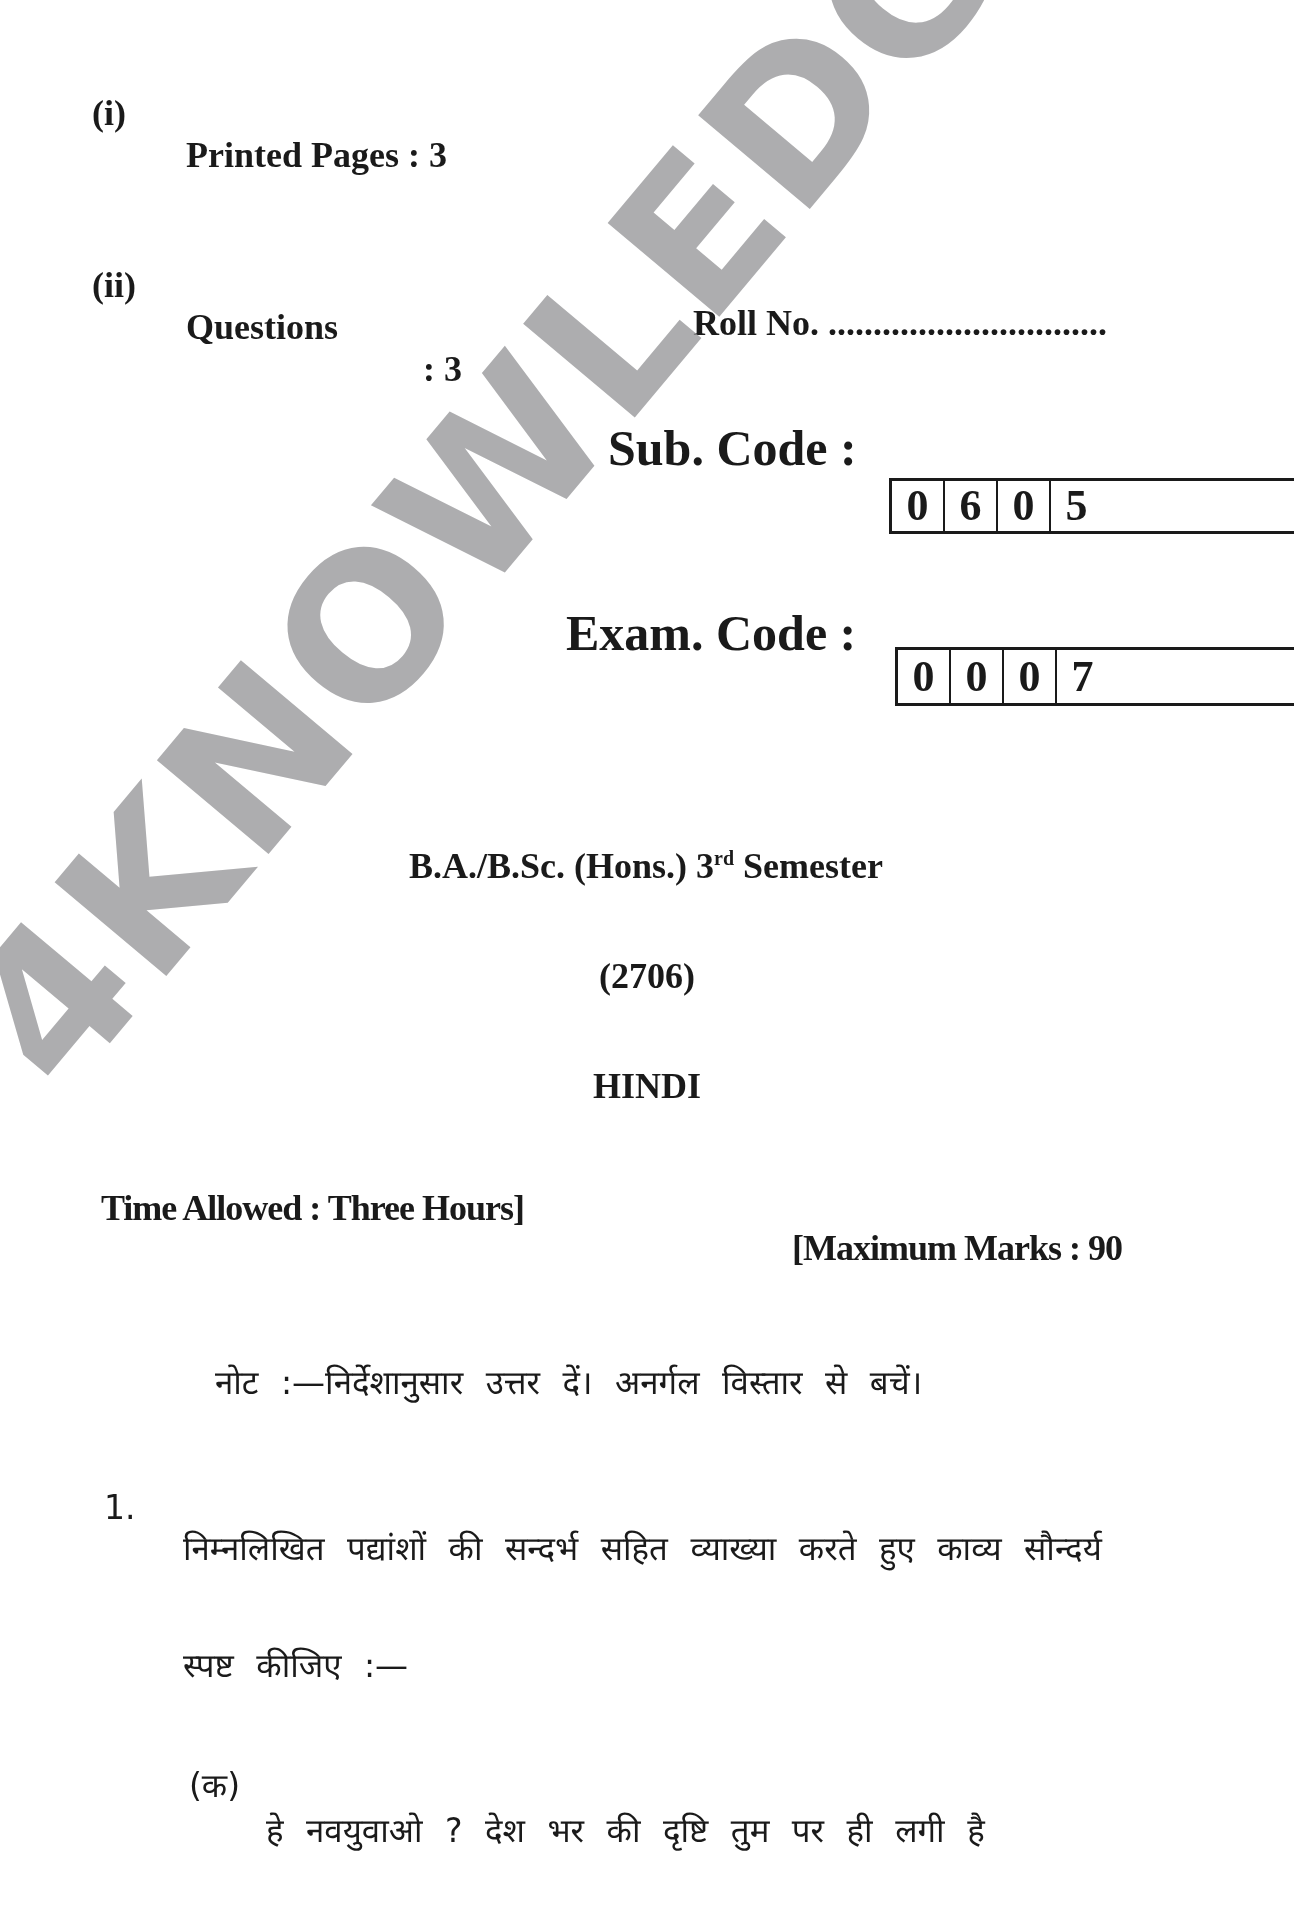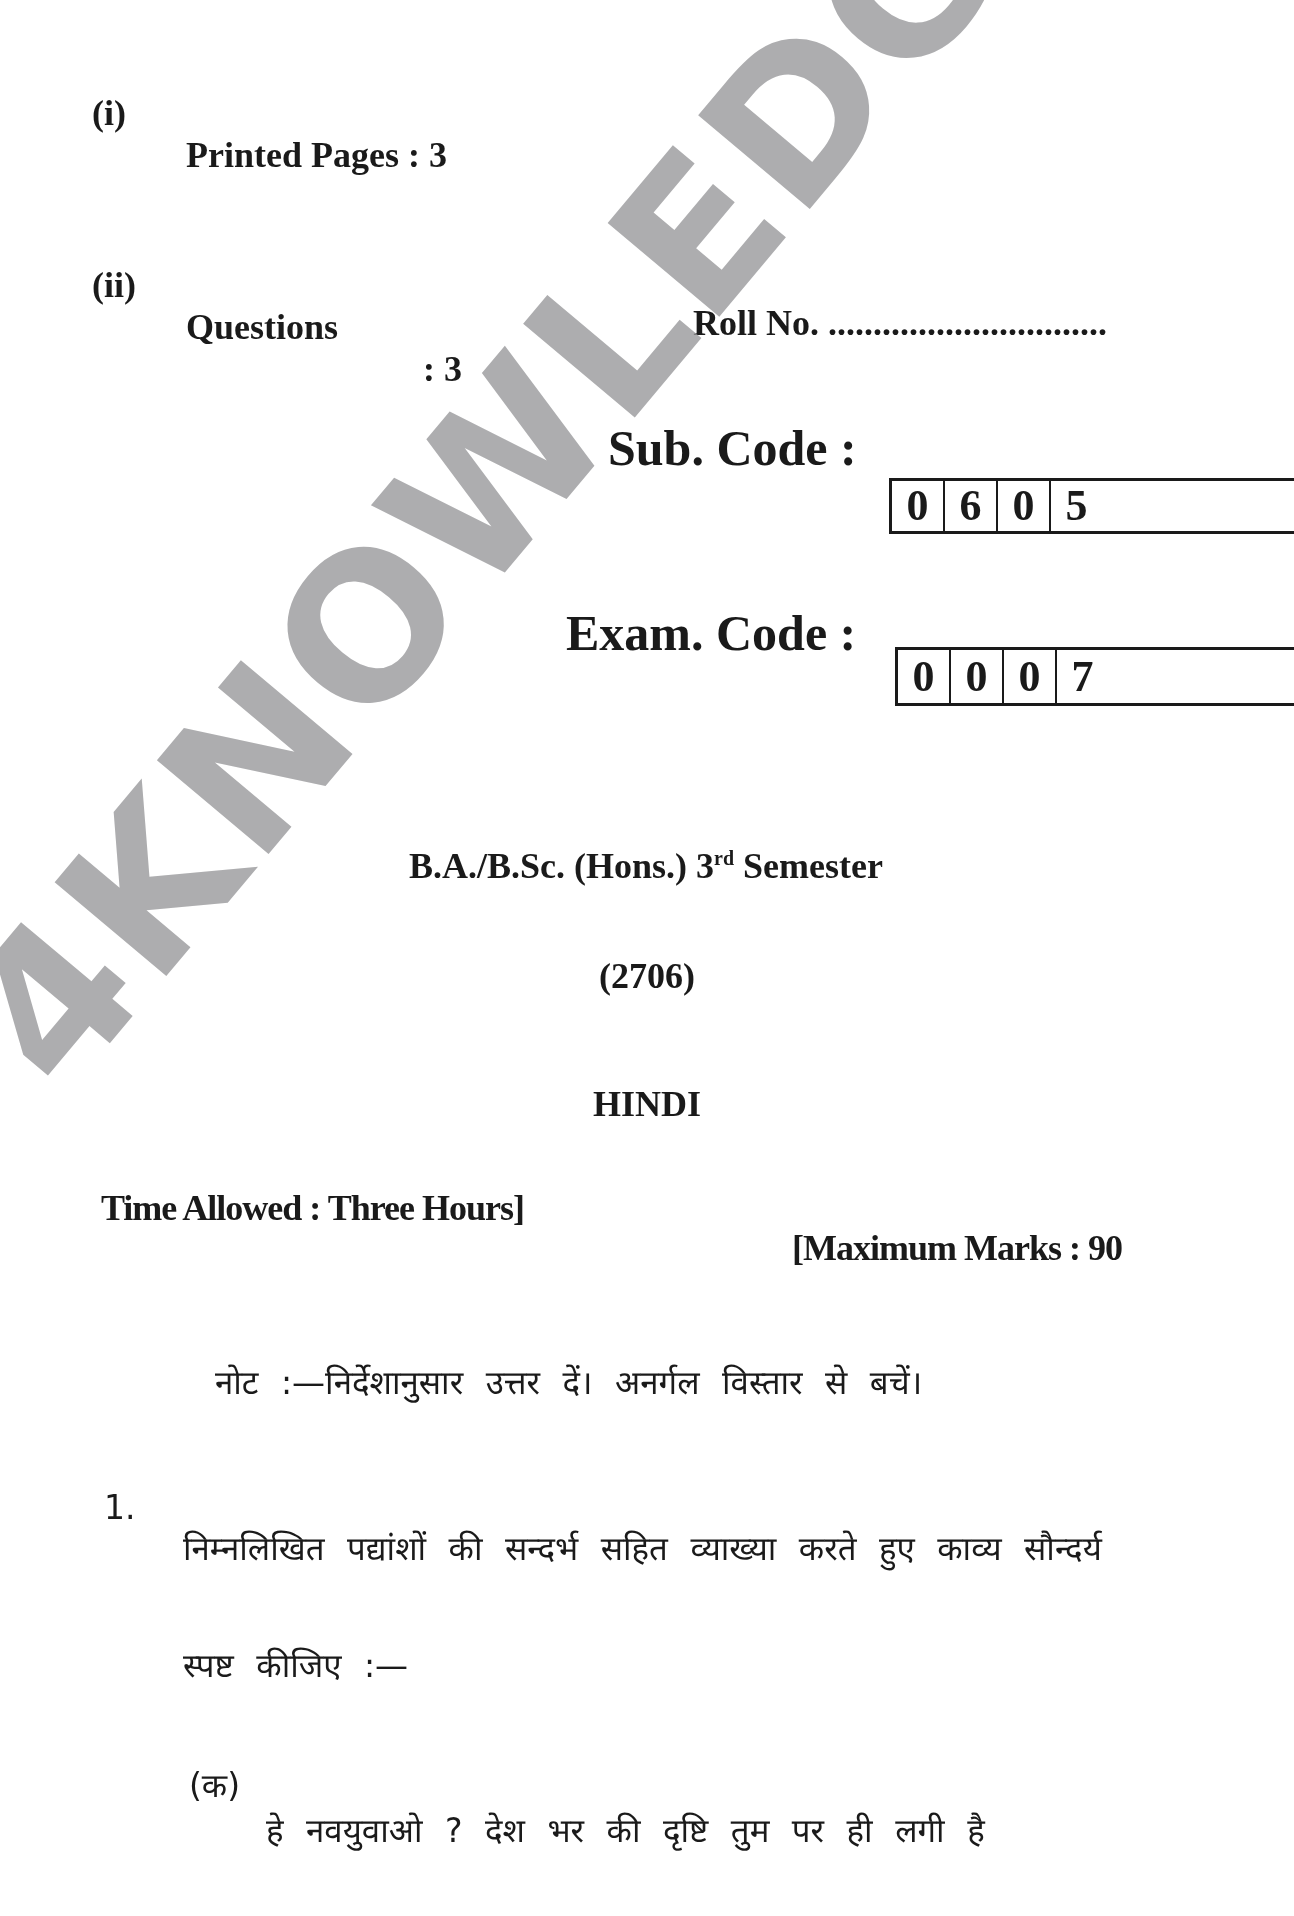--- a/index.html
+++ b/index.html
@@ -47,21 +47,21 @@
 <div class="abs text code-label" style="left:566px; top:238px;">Exam. Code :</div>
 <div class="abs text boxes" style="left:895px; top:223px;">
   <div class="box" style="height:53px;">0</div>
   <div class="box" style="height:53px;">0</div>
   <div class="box" style="height:53px;">0</div>
   <div class="box" style="height:53px;">7</div>
 </div>
 
 <div class="abs text title center" style="top:362px; left:-1px;"><span>B.A./B.Sc. (Hons.) 3</span><sup>rd</sup><span> Semester</span></div>
 <div class="abs text title center" style="top:430px;">(2706)</div>
-<div class="abs text title center" style="top:516px;">HINDI</div>
+<div class="abs text title center" style="top:498px;">HINDI</div>
 
 <div class="abs text hdr" style="left:101px; top:578px; letter-spacing:-1px;">Time Allowed : Three Hours]</div>
 <div class="abs text hdr" style="left:792px; top:576px; letter-spacing:-1px;">[Maximum Marks : 90</div>
 
 <div class="abs text hin" style="left:215px; top:666px;">नोट :—निर्देशानुसार उत्तर दें। अनर्गल विस्तार से बचें।</div>
 
 <div class="abs text hin" style="left:104px; top:750px;">1.</div>
 <div class="abs text hin" style="left:183px; top:748px;">निम्नलिखित पद्यांशों की सन्दर्भ सहित व्याख्या करते हुए काव्य सौन्दर्य</div>
 <div class="abs text hin" style="left:183px; top:820px;">स्पष्ट कीजिए :—</div>
 

